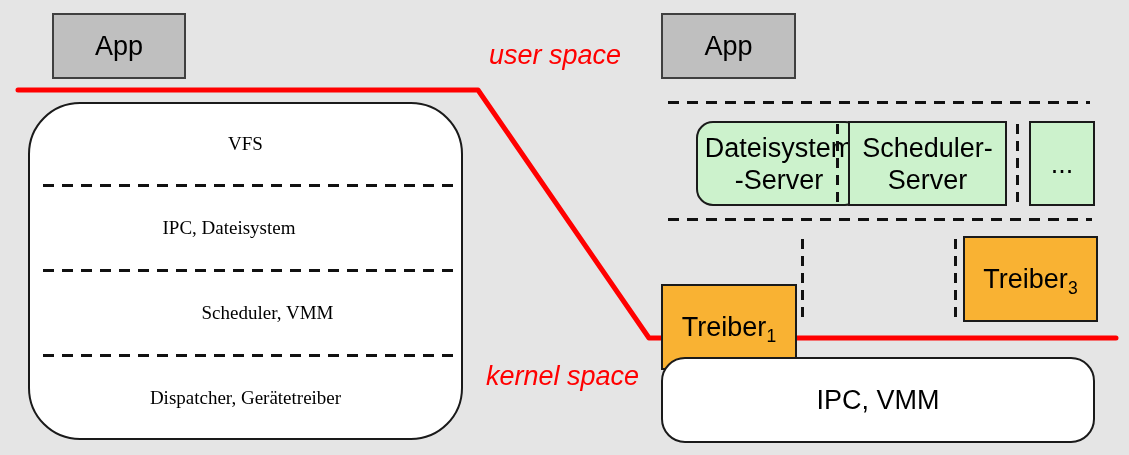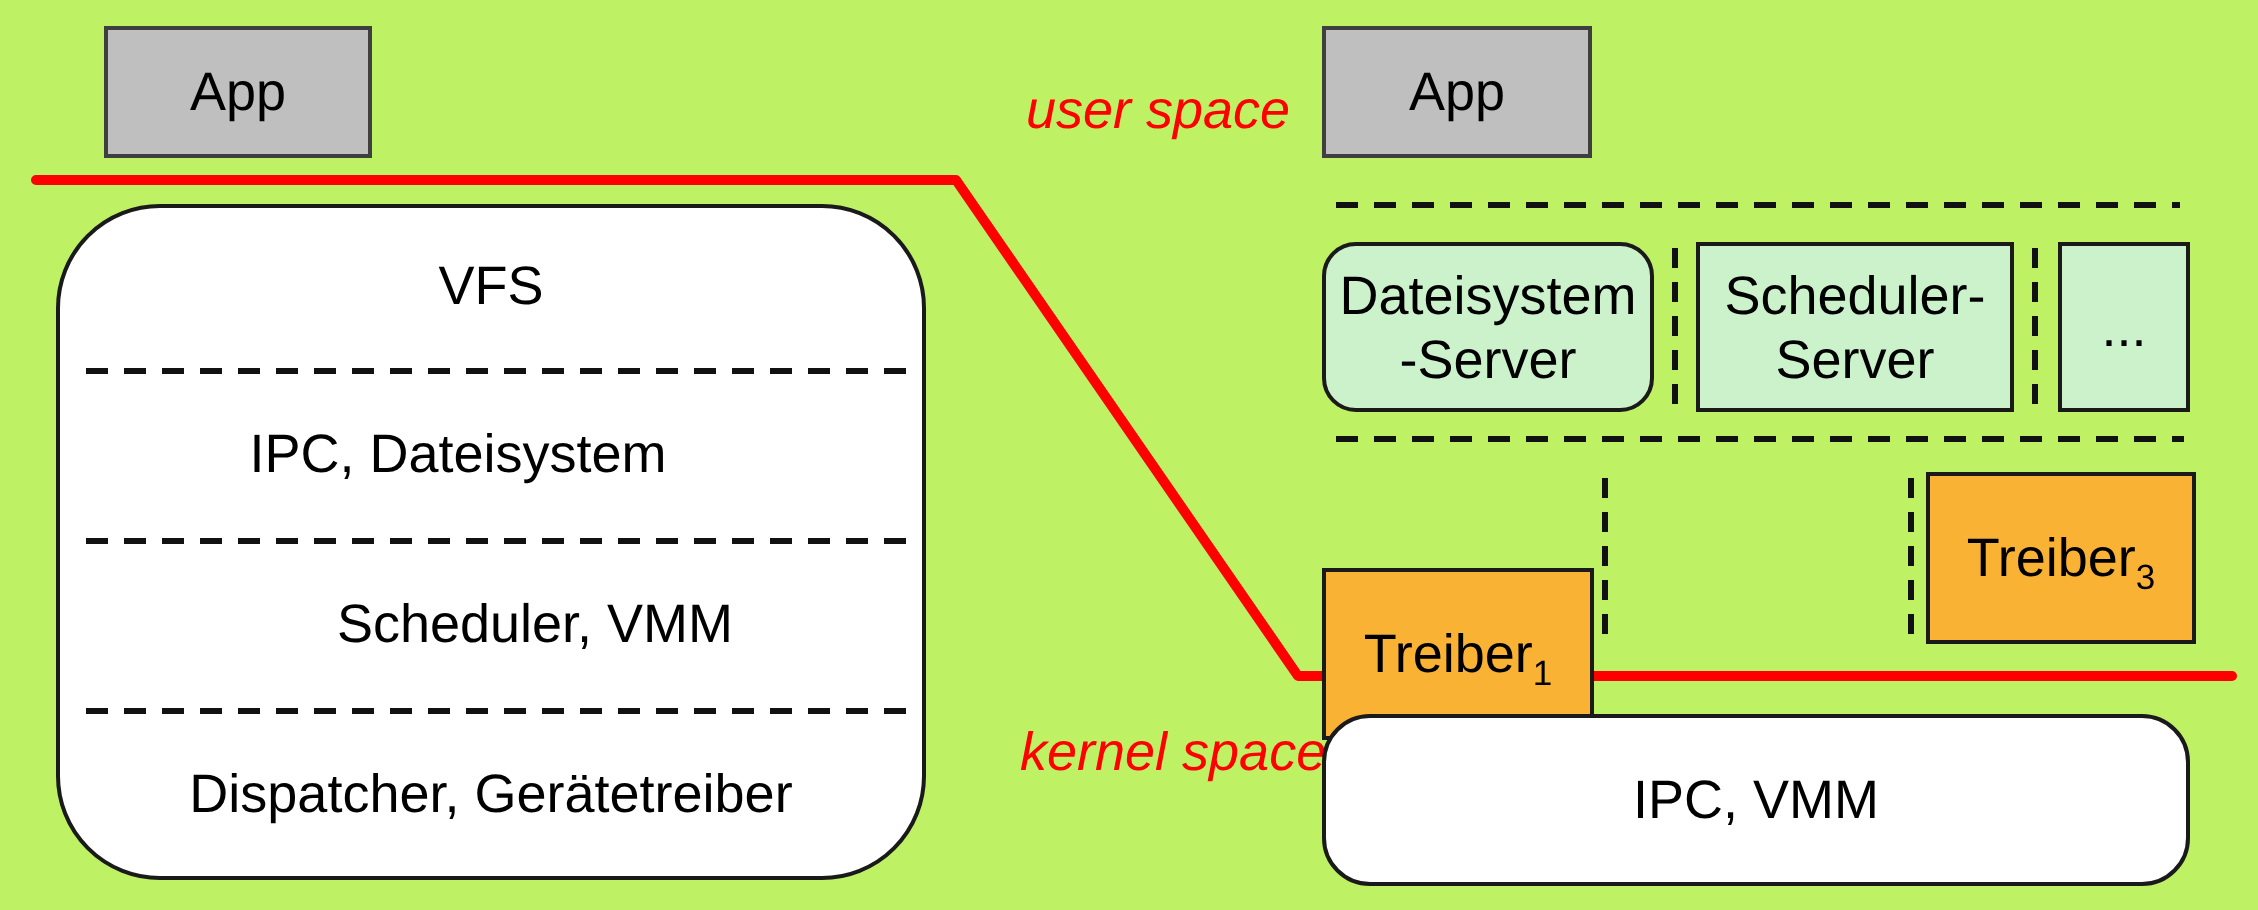--- a/index.html
+++ b/index.html
@@ -1,45 +1,45 @@
 <!DOCTYPE html>
 <html><head>
 <meta charset="utf-8">
 <style>
   html,body { margin:0; padding:0; background:#ffffff; }
   .canvas {
-    position:relative; width:1129px; height:455px; background:#bef264;
+    position:relative; width:1129px; height:455px; background:#e5e5e5;
     font-family:"Liberation Sans", sans-serif; color:#000; overflow:hidden;
   }
   .box {
     position:absolute; box-sizing:border-box;
     display:flex; align-items:center; justify-content:center;
     text-align:center; font-size:27px; line-height:32px;
   }
   .app    { background:#bfbfbf; border:2px solid #3f3f3f; }
   .green  { background:#ccf2cc; border:2px solid #1a1a1a; }
   .orange { background:#f9b233; border:2px solid #1a1a1a; }
   .outline{ background:#ffffff; border:2px solid #1a1a1a; }
   .mono   { border-radius:52px; }
   .ukernel{ border-radius:24px; }
   .row {
     position:absolute; left:0; width:100%; box-sizing:border-box;
-    display:flex; align-items:center; justify-content:center; font-size:27px;
+    display:flex; align-items:center; justify-content:center; font-size:19px;font-family:Liberation Serif, serif;
   }
   .hdash {
     position:absolute; height:3px;
     background:repeating-linear-gradient(to right, #111 0 11px, transparent 11px 19px);
   }
   .vdash {
     position:absolute; width:3px;
     background:repeating-linear-gradient(to bottom, #111 0 10px, transparent 10px 17px);
   }
   .redlabel {
     position:absolute; color:#ff0000; font-style:italic;
-    font-size:27px; line-height:27px; white-space:nowrap;margin-left:24px;
+    font-size:27px; line-height:27px; white-space:nowrap;
   }
   .redline { position:absolute; left:0; top:0; }
   sub { font-size:65%; line-height:0; }
 </style>
 </head>
 <body>
 
 <div class="canvas">
 
   <svg class="redline" width="1129" height="455" viewBox="0 0 1129 455">
@@ -70,21 +70,21 @@
 
   <div class="redlabel" style="left:489px; top:42px;">user space</div>
   <div class="redlabel" style="left:486px; top:363px;">kernel space</div>
 
   <div class="box app" style="left:661px; top:13px; width:135px; height:66px;">
     <span>App</span>
   </div>
 
   <div class="hdash" style="left:668px; top:101px; width:422px;"></div>
 
-  <div class="box green" style="left:661px; top:121px; width:166px; height:85px;border-radius:17px;">
+  <div class="box green" style="left:696px; top:121px; width:166px; height:85px;border-radius:17px;">
     <span>
       <span>Dateisystem</span><br>
       <span>-Server</span>
     </span>
   </div>
   <div class="vdash" style="left:836px; top:124px; height:80px;"></div>
   <div class="box green" style="left:848px; top:121px; width:159px; height:85px;">
     <span>
       <span>Scheduler-</span><br>
       <span>Server</span>

